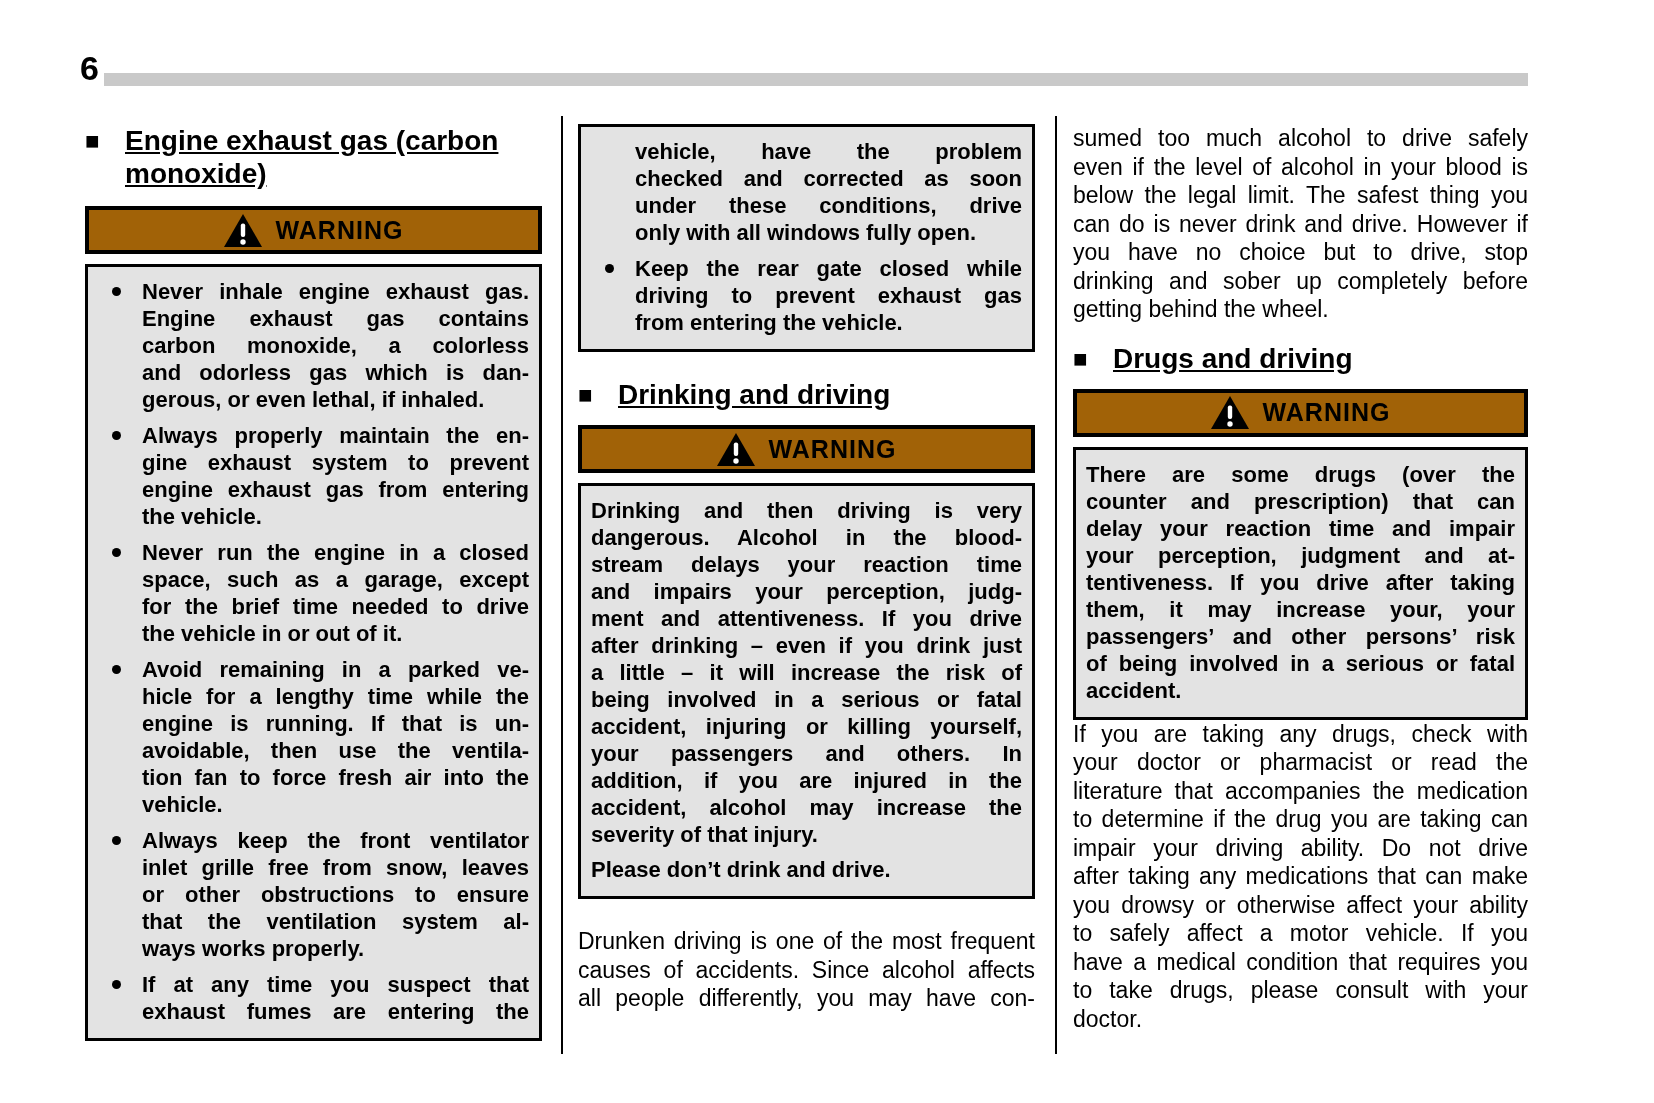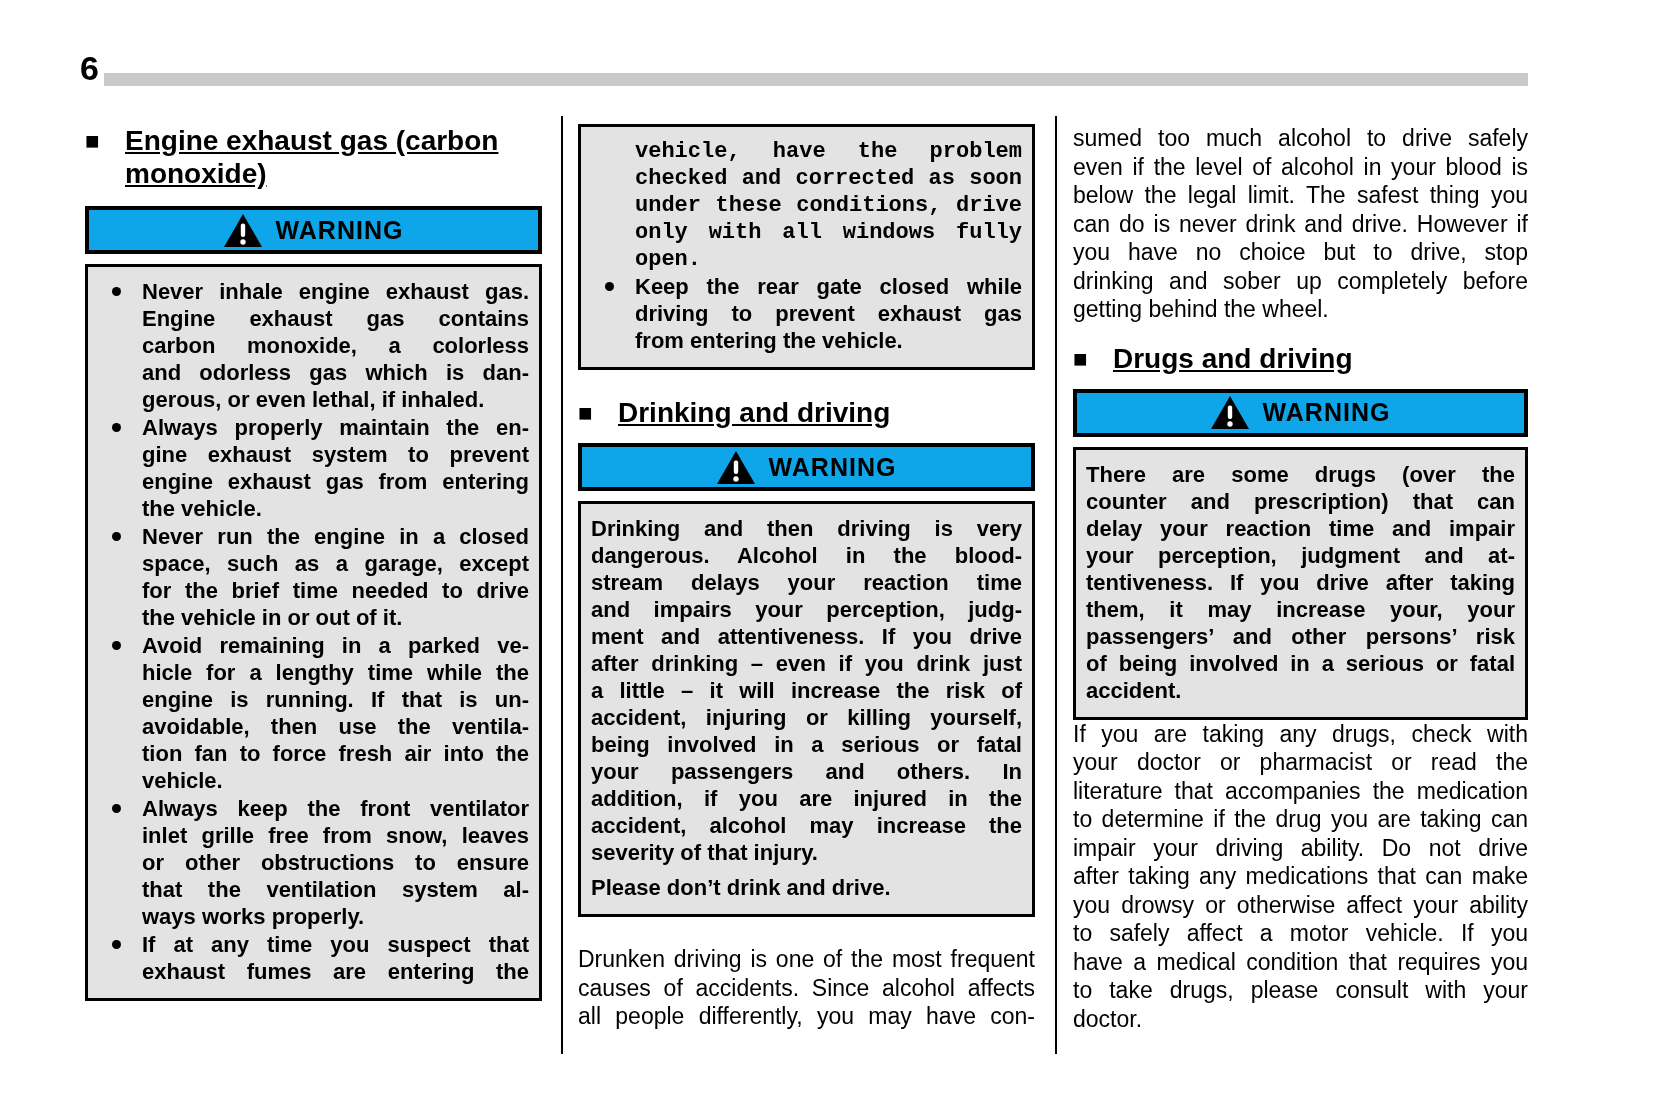--- a/index.html
+++ b/index.html
@@ -17,40 +17,40 @@
   #col2{left:578px;width:457px;}
   #col3{left:1073px;width:455px;}
 
   .section-heading{display:flex;font-size:28px;font-weight:bold;line-height:33px;margin-bottom:16px;}
   .section-heading .marker{flex:0 0 40px;font-size:24px;line-height:33px;}
   .section-heading .h-text{flex:1;text-decoration:underline;}
   .section-heading .jline{text-align:left;text-align-last:left;}
 
   .warn-header{
     display:flex;align-items:center;justify-content:center;gap:14px;
-    border:4px solid #000;background:#0ea5e9;height:40px;margin-bottom:10px;
+    border:4px solid #000;background:#a16207;height:40px;margin-bottom:10px;
   }
   .warn-label{font-size:25px;font-weight:bold;letter-spacing:1px;}
   .tri{display:flex;align-items:center;}
 
   .warn-box{
     border:3px solid #000;background:#e3e3e3;
     padding:11px 10px 13px 10px;
     font-weight:bold;font-size:22px;line-height:27px;
   }
   .jline{text-align:justify;text-align-last:justify;}
   .jline.last{text-align-last:left;}
 
   .bullet-item{display:flex;}
-  .bullet-item + .bullet-item{margin-top:1px;justify-content:flex-end;}
+  .bullet-item + .bullet-item{margin-top:9px;justify-content:flex-end;}
   .bullet-dot{flex:0 0 44px;}
   .bullet-dot i{display:block;width:9px;height:9px;border-radius:50%;background:#000;margin:9px 0 0 14px;}
   .bullet-text{flex:1;min-width:0;}
 
-  .cont-text{margin-left:44px;font-family:Liberation Mono, monospace;}
+  .cont-text{margin-left:44px;margin-bottom:9px;}
 
   .para + .para{margin-top:8px;}
 
   .body-text{font-size:23px;line-height:28.5px;}
   #col2 .body-text{margin-top:28px;}
   #col3 .heading-mid{margin-top:18px;}
   #col2 .heading-mid{margin-top:26px;margin-bottom:14px;}
   #col3 .heading-mid{margin-bottom:14px;}
   #col3 .body-bottom{}
 </style>
@@ -199,22 +199,22 @@
 
     <div class="warn-box">
         <div class="para">
           <div class="jline">Drinking and then driving is very</div>
           <div class="jline">dangerous. Alcohol in the blood-</div>
           <div class="jline">stream delays your reaction time</div>
           <div class="jline">and impairs your perception, judg-</div>
           <div class="jline">ment and attentiveness. If you drive</div>
           <div class="jline">after drinking – even if you drink just</div>
           <div class="jline">a little – it will increase the risk of</div>
+          <div class="jline">being involved in a serious or fatal</div>
           <div class="jline">accident, injuring or killing yourself,</div>
-          <div class="jline">being involved in a serious or fatal</div>
           <div class="jline">your passengers and others. In</div>
           <div class="jline">addition, if you are injured in the</div>
           <div class="jline">accident, alcohol may increase the</div>
           <div class="jline last">severity of that injury.</div>
         </div>
         <div class="para">
           <div class="jline last">Please don’t drink and drive.</div>
         </div>
       </div>
 

